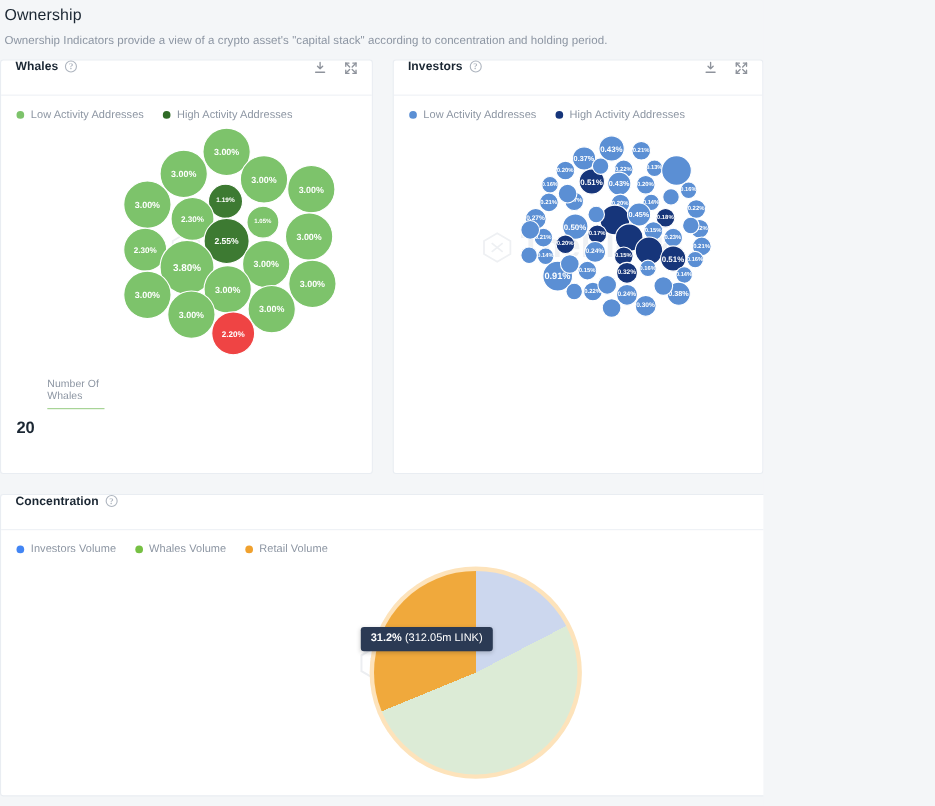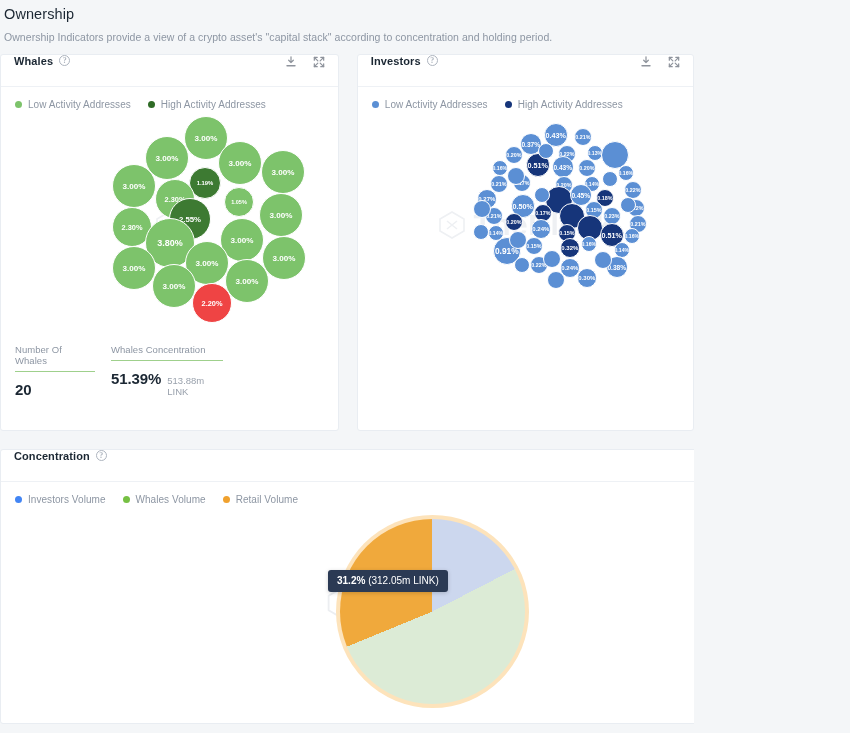--- a/index.html
+++ b/index.html
@@ -69,21 +69,21 @@
   .wm-text {
     font-size: 30px; font-weight: 700; color: #eef0f3; letter-spacing: .5px;
     display: flex; align-items: center; gap: 7px;
   }
 
   
   .stats { display: flex; padding: 4px 0 0 14px; gap: 8px; }
   .stat { padding-right: 8px; }
   .stat-head {
     font-size: 9.5px; color: #8d96a3; padding-bottom: 5px; letter-spacing: .05px;
-    border-bottom: 1.6px solid #9fd08c; display: block;
+    border-bottom: 1.6px solid #9fd08c; display: block; margin-left: 28px;
   }
   .stat-head.blue { border-bottom-color: #7ba7e0; }
   .stat-body { padding-top: 9px; display: flex; align-items: baseline; gap: 6px; }
   .stat-big { font-size: 15px; font-weight: 700; color: #1b2733; letter-spacing: -.1px; }
   .stat-small { font-size: 9.5px; color: #9aa2ad; }
 
   
   .pie-area { position: relative; width: 100%; height: 215px; }
   .pie {
     position: absolute; left: 50%; top: 14px;
@@ -170,21 +170,21 @@
           </div>
           <div class="bubble" style="width: 40px; height: 40px; left: 154px; top: 69px; background: rgb(125, 195, 107); font-size: 7.4px;">
             <span>2.30%</span>
           </div>
           <div class="bubble" style="width: 30px; height: 30px; left: 223px; top: 77px; background: rgb(125, 195, 107); font-size: 5.5px;">
             <span>1.05%</span>
           </div>
           <div class="bubble" style="width: 40px; height: 40px; left: 111px; top: 97px; background: rgb(125, 195, 107); font-size: 7.4px;">
             <span>2.30%</span>
           </div>
-          <div class="bubble" style="width: 42px; height: 42px; left: 168px; top: 88px; background: rgb(61, 122, 50); font-size: 7.8px;">
+          <div class="bubble" style="width: 42px; height: 42px; left: 184px; top: 88px; background: rgb(61, 122, 50); font-size: 7.8px;">
             <span>2.55%</span>
           </div>
           <div class="bubble" style="width: 44px; height: 44px; left: 258px; top: 83px; background: rgb(125, 195, 107); font-size: 8.1px;">
             <span>3.00%</span>
           </div>
           <div class="bubble" style="width: 50px; height: 50px; left: 144px; top: 108px; background: rgb(125, 195, 107); font-size: 9px;">
             <span>3.80%</span>
           </div>
           <div class="bubble" style="width: 44px; height: 44px; left: 219px; top: 108px; background: rgb(125, 195, 107); font-size: 8.1px;">
             <span>3.00%</span>
@@ -207,27 +207,20 @@
           <div class="bubble" style="width: 40px; height: 40px; left: 191px; top: 173px; background: #ef4444; font-size: 7.4px;">
             <span>2.20%</span>
           </div>
         </div>
 
       <div class="stats">
         <div class="stat" style="width:88px">
           <span class="stat-head">Number Of Whales</span>
           <div class="stat-body">
             <span class="stat-big">20</span>
-          </div>
-        </div>
-        <div class="stat" style="width:120px">
-          <span class="stat-head">Whales Concentration</span>
-          <div class="stat-body">
-            <span class="stat-big">51.39%</span>
-            <span class="stat-small">513.88m LINK</span>
           </div>
         </div>
       </div>
     </div>
 
     <div class="card" style="width:415px;height:377px;">
       <div class="card-top">
         <span class="card-title">Investors</span>
         <span class="help-icon">?</span>
         <div class="card-actions">

